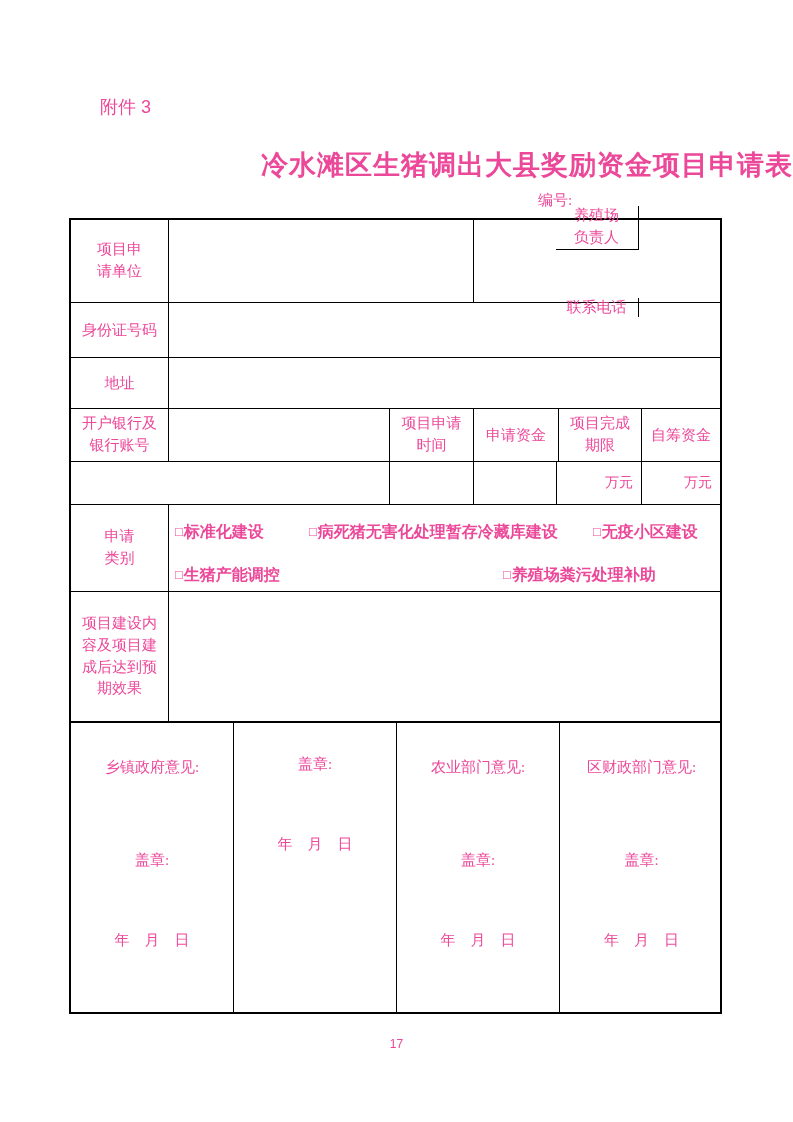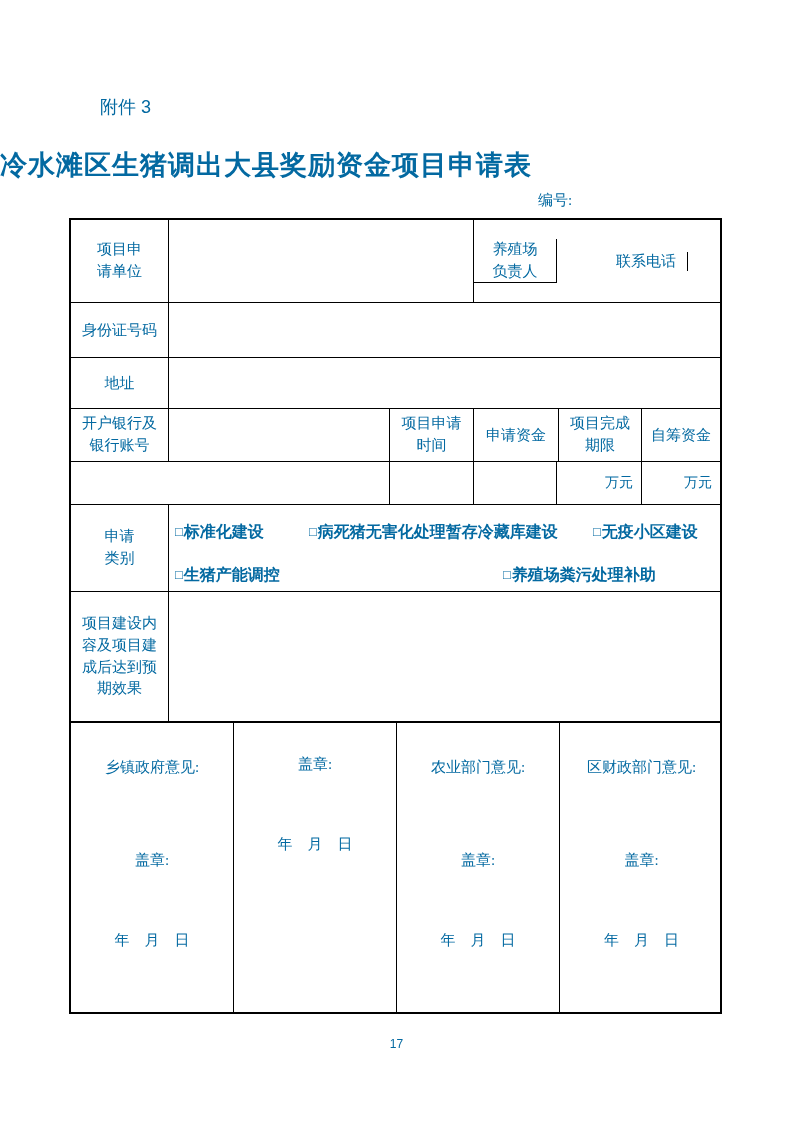--- a/index.html
+++ b/index.html
@@ -1,31 +1,31 @@
 <!DOCTYPE html>
 <html><head>
 <meta charset="utf-8">
 <style>
   html,body{margin:0;padding:0;background:#fff;}
   .page{
     position:relative;
     width:793px;height:1122px;
     background:#fff;
     font-family:"Liberation Serif","DejaVu Serif",serif;
-    color:#0369a1;
+    color:#ec4899;
     overflow:hidden;
   }
   .attachment{
     position:absolute;left:100px;top:95px;
     font-family:"Liberation Sans","DejaVu Sans",sans-serif;
     font-size:18px;
   }
   .doc-title{
     position:absolute;left:0;top:147px;width:793px;
-    text-align:left;
+    text-align:right;
     font-size:27px;font-weight:bold;letter-spacing:1px;
   }
   .serial{
     position:absolute;left:538px;top:191px;
     font-size:15px;
   }
   .form-table{
     position:absolute;left:69px;top:218px;
     width:653px;height:796px;
     border:2px solid #000;
@@ -45,21 +45,21 @@
   
   .r1{height:83px;}
   .r2{height:55px;}
   .r3{height:51px;}
   .r4{height:53px;}
   .r5{height:43px;}
   .r6{height:87px;}
   .r7{height:131px;}
   .r8{height:291px;}
   
-  .duo{width:246px;flex:none;display:flex;border-right:none;padding:0;gap:48px;}
+  .duo{width:246px;flex:none;display:flex;flex-direction:column;border-right:none;padding:0;gap:48px;}
   .duo-row{display:flex;flex:1;box-sizing:border-box;}
   .duo-row.top{border-bottom:1px solid #000;height:44px;flex:none;}
   .duo-row .k{width:83px;flex:none;border-right:1px solid #000;box-sizing:border-box;
       display:flex;align-items:center;justify-content:center;text-align:center;}
   .duo-row .v{flex:1;}
   
   .w84{width:84px;flex:none;}
   .w83{width:83px;flex:none;}
   .w85{width:85px;flex:none;}
   .w78{width:78px;flex:none;}

